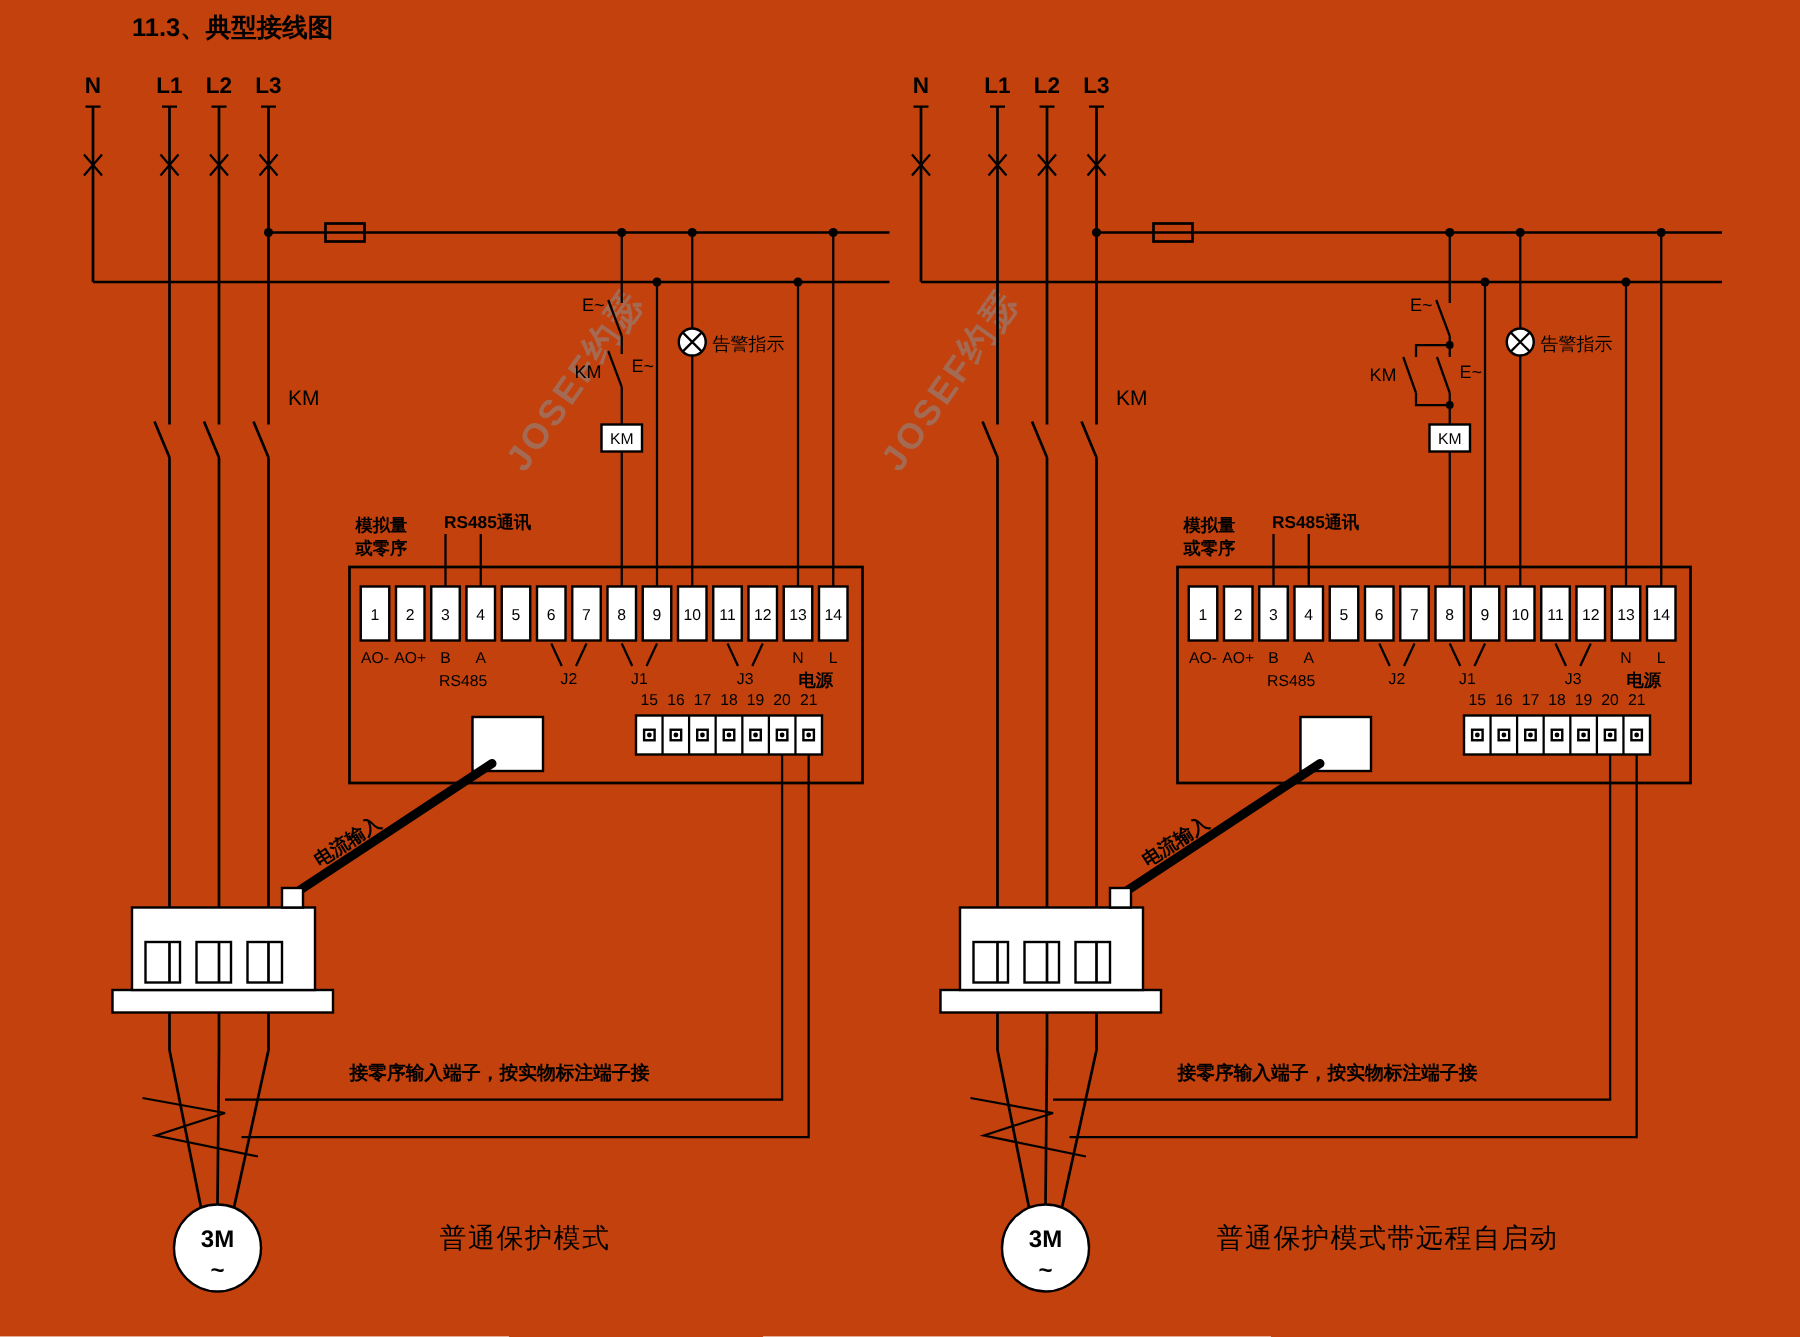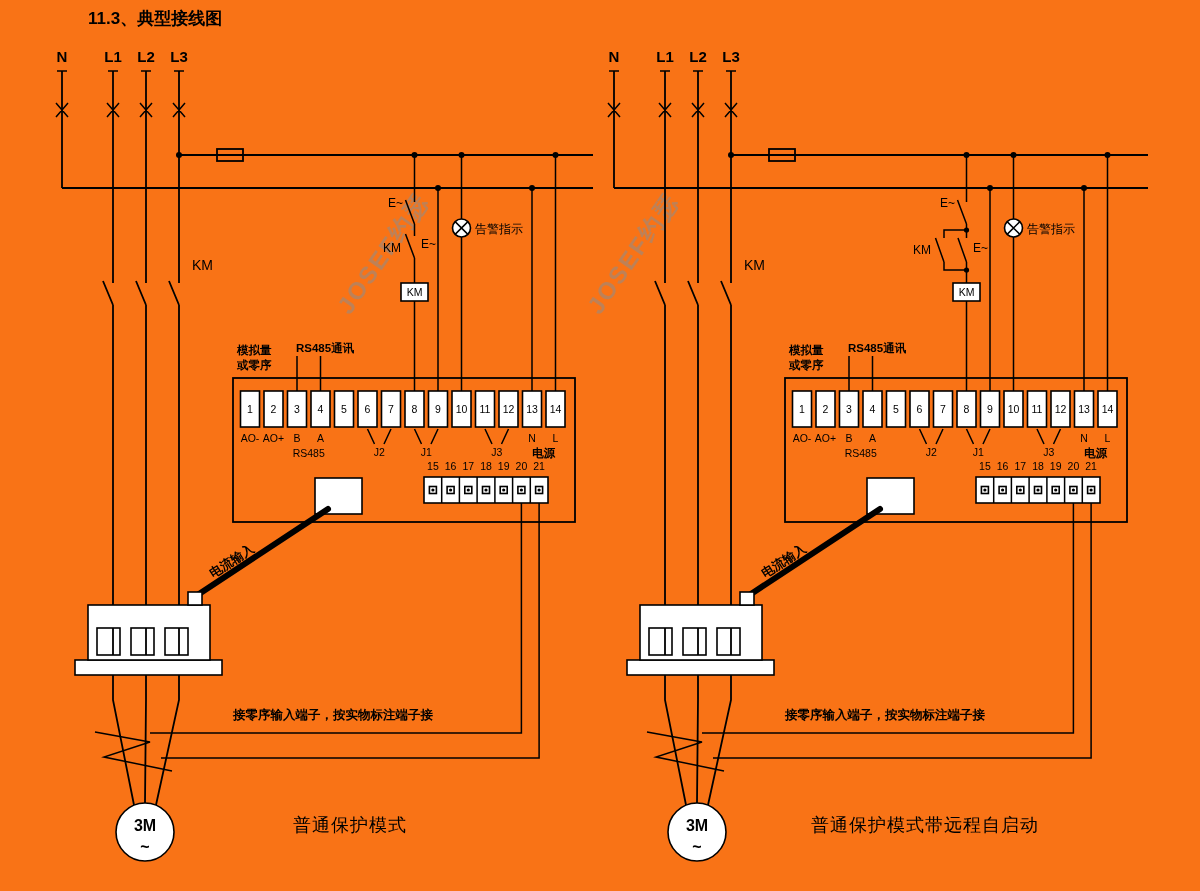--- a/index.html
+++ b/index.html
@@ -1,16 +1,16 @@
 <!DOCTYPE html>
 <html><head>
 <meta charset="utf-8">
 <style>
   html,body{margin:0;padding:0;background:#fff;}
-  .page{position:relative;width:1200px;height:891px;background:#f97316;overflow:hidden;
+  .page{position:relative;width:1200px;height:891px;background:#c2410c;overflow:hidden;
         font-family:"Liberation Sans",sans-serif;}
   svg{position:absolute;left:0;top:0;}
   svg text{font-family:"Liberation Sans",sans-serif;fill:#000;}
   .w{stroke:#000;stroke-width:1.5;fill:none;}
   .w2{stroke:#000;stroke-width:1.8;fill:none;}
   .box{fill:none;stroke:#000;stroke-width:1.8;}
   .wb{fill:#fff;stroke:#000;stroke-width:1.6;}
   .dot{fill:#000;stroke:none;}
   .thick{stroke:#000;stroke-width:6;fill:none;stroke-linecap:round;}
   .t-title{font-size:17px;font-weight:600;}

